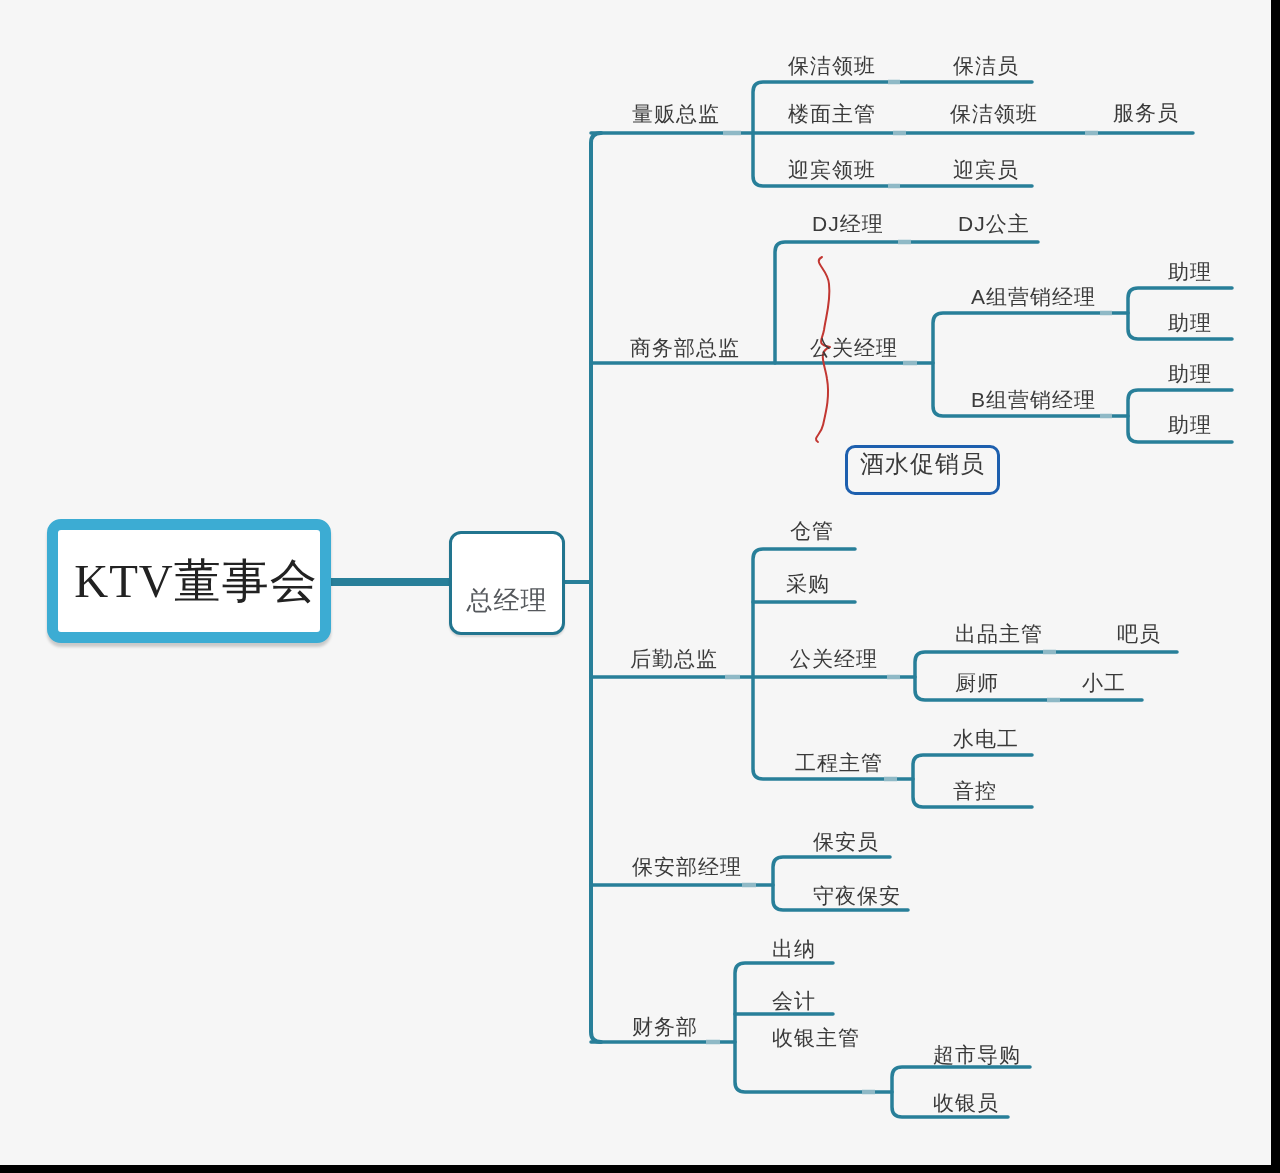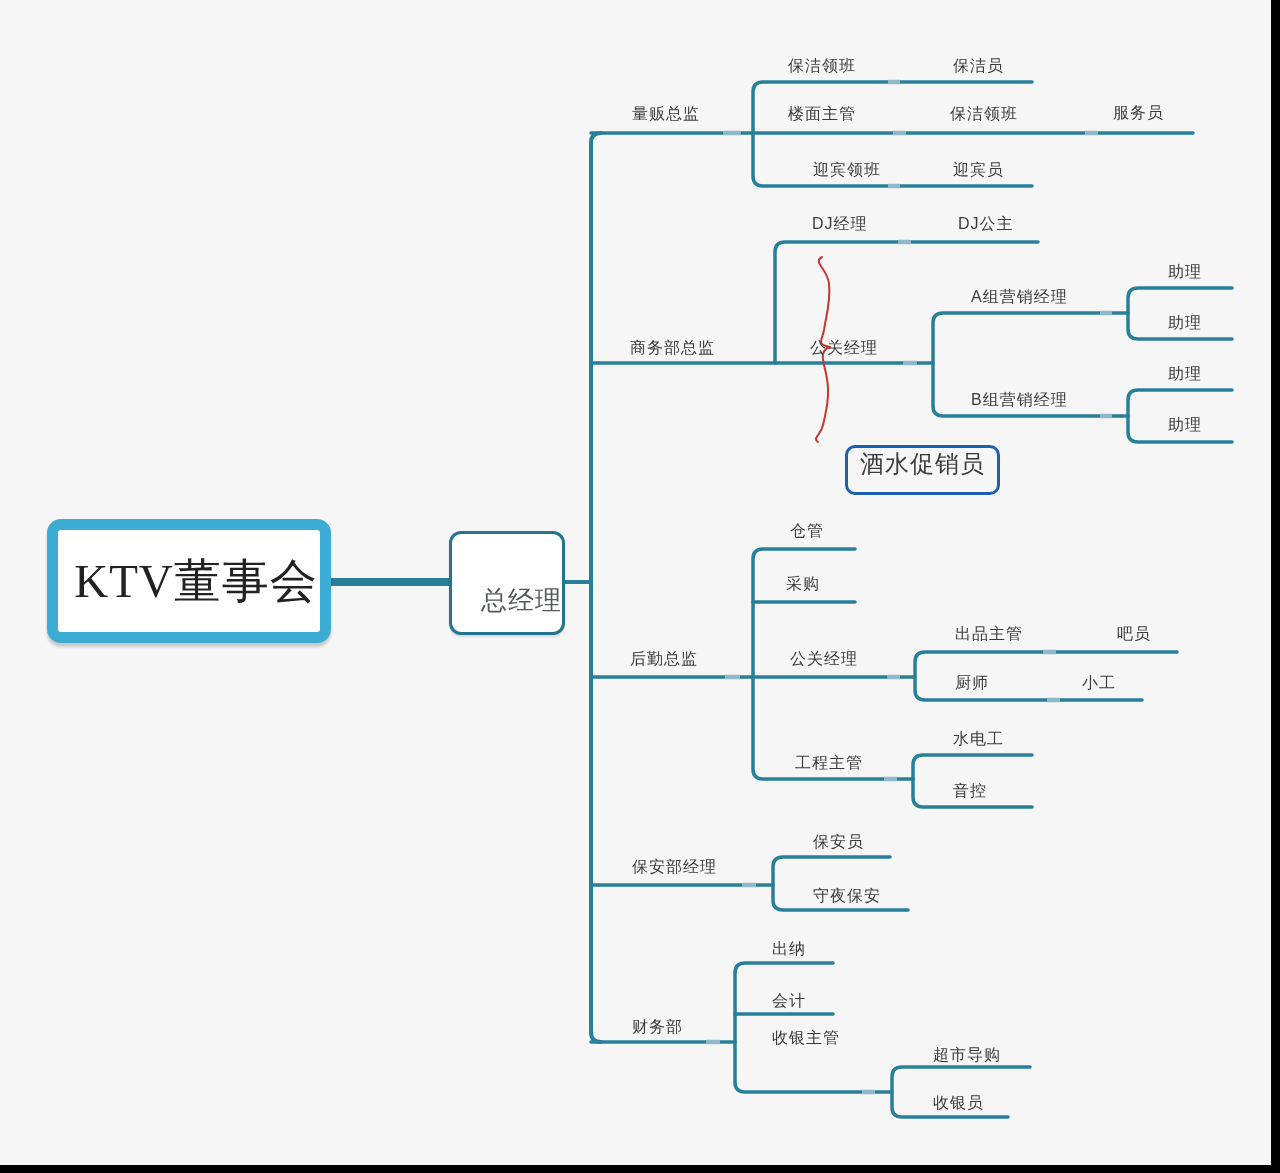--- a/index.html
+++ b/index.html
@@ -13,37 +13,37 @@
     overflow:hidden;font-family:"Liberation Sans","DejaVu Sans",sans-serif;
   }
   #wires{position:absolute;left:0;top:0;}
   .l{stroke:var(--c-line);stroke-width:3.5;fill:none;stroke-linecap:round;stroke-linejoin:round;}
   .l-trunk{stroke-width:4;}
   .l-thick{stroke:var(--c-line);stroke-width:8;fill:none;stroke-linecap:butt;}
   .l-stub{stroke:var(--c-line);stroke-width:4;fill:none;stroke-linecap:butt;}
   .tick{stroke:var(--c-line_light);stroke-width:4.5;fill:none;stroke-linecap:butt;}
   .scribble{stroke:var(--c-annotation);stroke-width:2;fill:none;stroke-linecap:round;stroke-linejoin:round;}
   .node{
-    position:absolute;font-size:16px;line-height:24px;color:var(--c-text);
+    position:absolute;font-size:21px;line-height:24px;color:var(--c-text);
     letter-spacing:1px;white-space:nowrap;
   }
   .root-box{
     position:absolute;left:47px;top:519px;width:284px;height:124px;background:#fff;
     border:11px solid var(--c-root_border);border-radius:14px;box-sizing:border-box;
     display:flex;align-items:center;justify-content:center;
     box-shadow:0 4px 3px rgba(0,0,0,.18);
   }
   .root-box span{
     font-family:"Liberation Serif","DejaVu Serif",serif;font-size:47px;color:var(--c-root_text);
     white-space:nowrap;letter-spacing:1px;margin-left:14px;
   }
   .mgr-box{
     position:absolute;left:449px;top:531px;width:116px;height:104px;background:#fff;
     border:3.5px solid var(--c-manager_border);border-radius:12px;box-sizing:border-box;
-    display:flex;align-items:flex-end;justify-content:flex-end;padding-bottom:14px;
+    display:flex;align-items:flex-end;justify-content:center;padding-bottom:14px;
     box-shadow:0 2px 2px rgba(0,0,0,.12);
   }
   .mgr-box span{font-size:26px;color:var(--c-manager_text);white-space:nowrap;letter-spacing:1px;}
   .promo-box{
     position:absolute;left:845px;top:445px;width:155px;height:50px;background:var(--c-bg);
     border:3px solid var(--c-floating_border);border-radius:10px;box-sizing:border-box;
     display:flex;align-items:flex-start;justify-content:center;
   }
   .promo-box span{font-size:24px;color:var(--c-text);white-space:nowrap;letter-spacing:1px;}
   .edge-right{position:absolute;right:0;top:0;width:9px;height:1173px;background:var(--c-edge);}
@@ -117,21 +117,21 @@
   <div class="promo-box">
     <span>酒水促销员</span>
   </div>
 
   <div class="node" style="left:632px;top:102px">量贩总监</div>
   <div class="node" style="left:788px;top:54px">保洁领班</div>
   <div class="node" style="left:953px;top:54px">保洁员</div>
   <div class="node" style="left:788px;top:102px">楼面主管</div>
   <div class="node" style="left:950px;top:102px">保洁领班</div>
   <div class="node" style="left:1113px;top:101px">服务员</div>
-  <div class="node" style="left:813px;top:158px">迎宾领班</div>
+  <div class="node" style="left:788px;top:158px">迎宾领班</div>
   <div class="node" style="left:953px;top:158px">迎宾员</div>
 
   <div class="node" style="left:630px;top:336px">商务部总监</div>
   <div class="node" style="left:812px;top:212px">DJ经理</div>
   <div class="node" style="left:958px;top:212px">DJ公主</div>
   <div class="node" style="left:810px;top:336px">公关经理</div>
   <div class="node" style="left:971px;top:285px">A组营销经理</div>
   <div class="node" style="left:1168px;top:260px">助理</div>
   <div class="node" style="left:1168px;top:311px">助理</div>
   <div class="node" style="left:971px;top:388px">B组营销经理</div>

